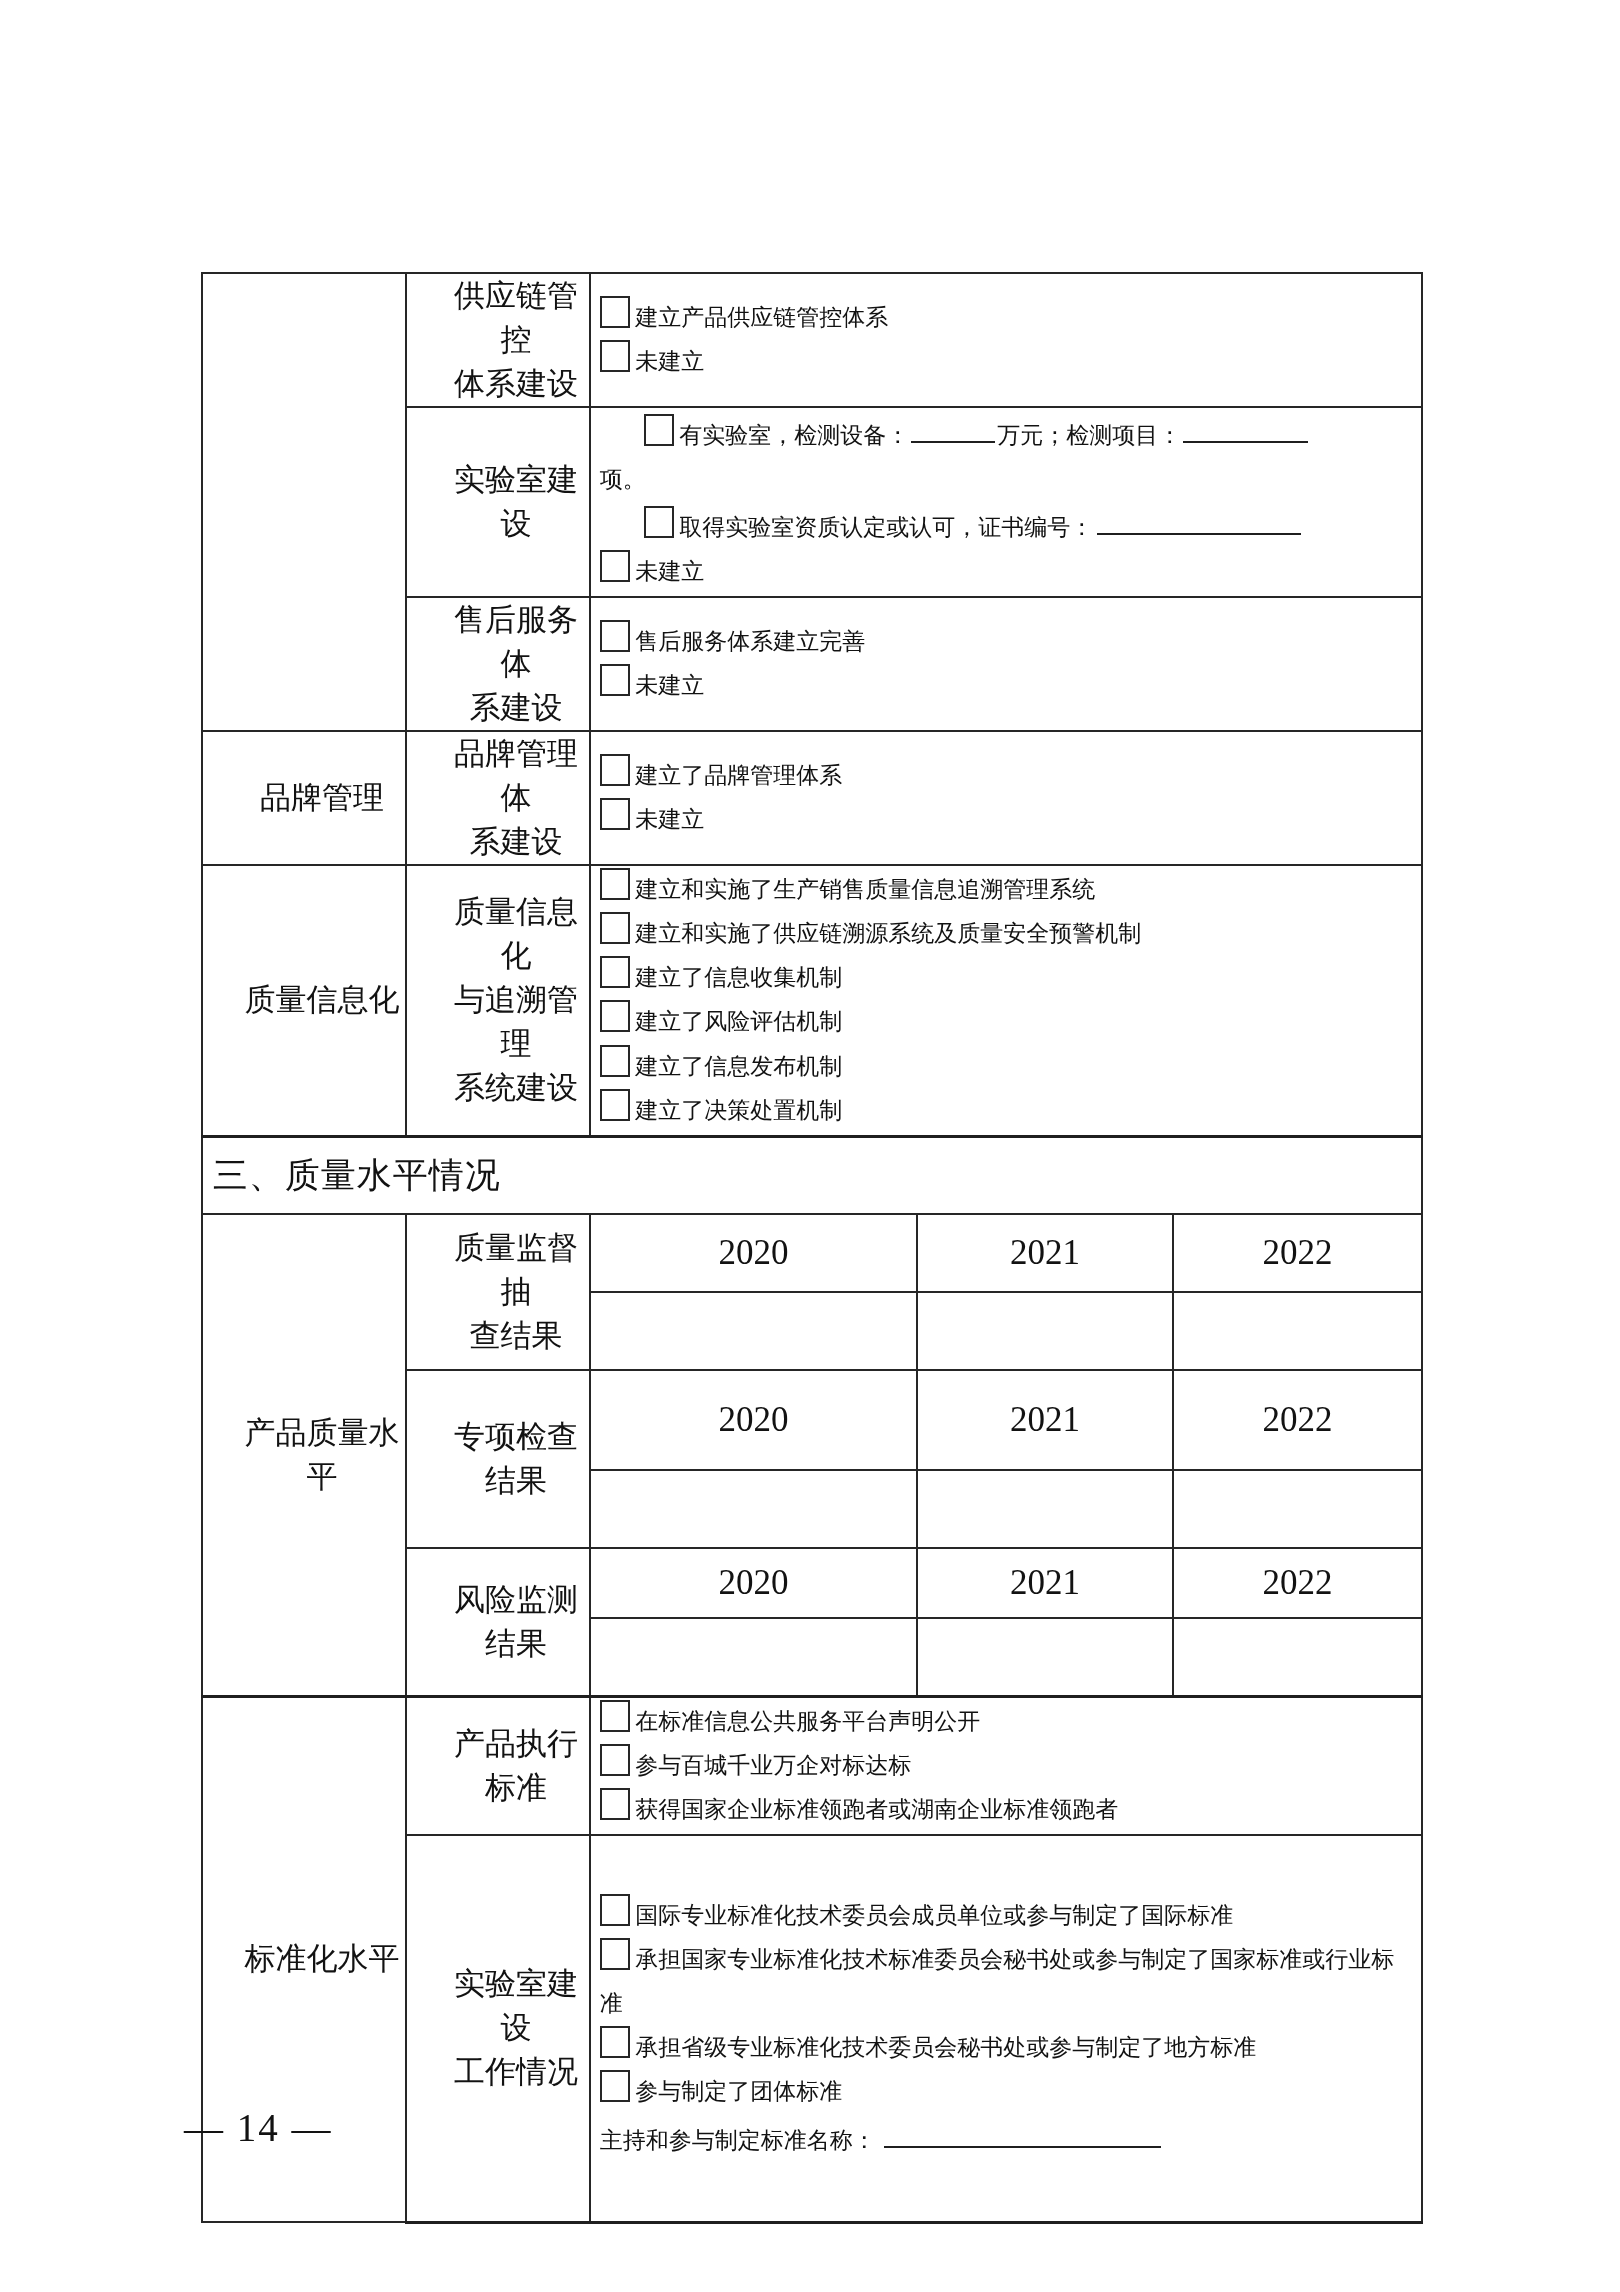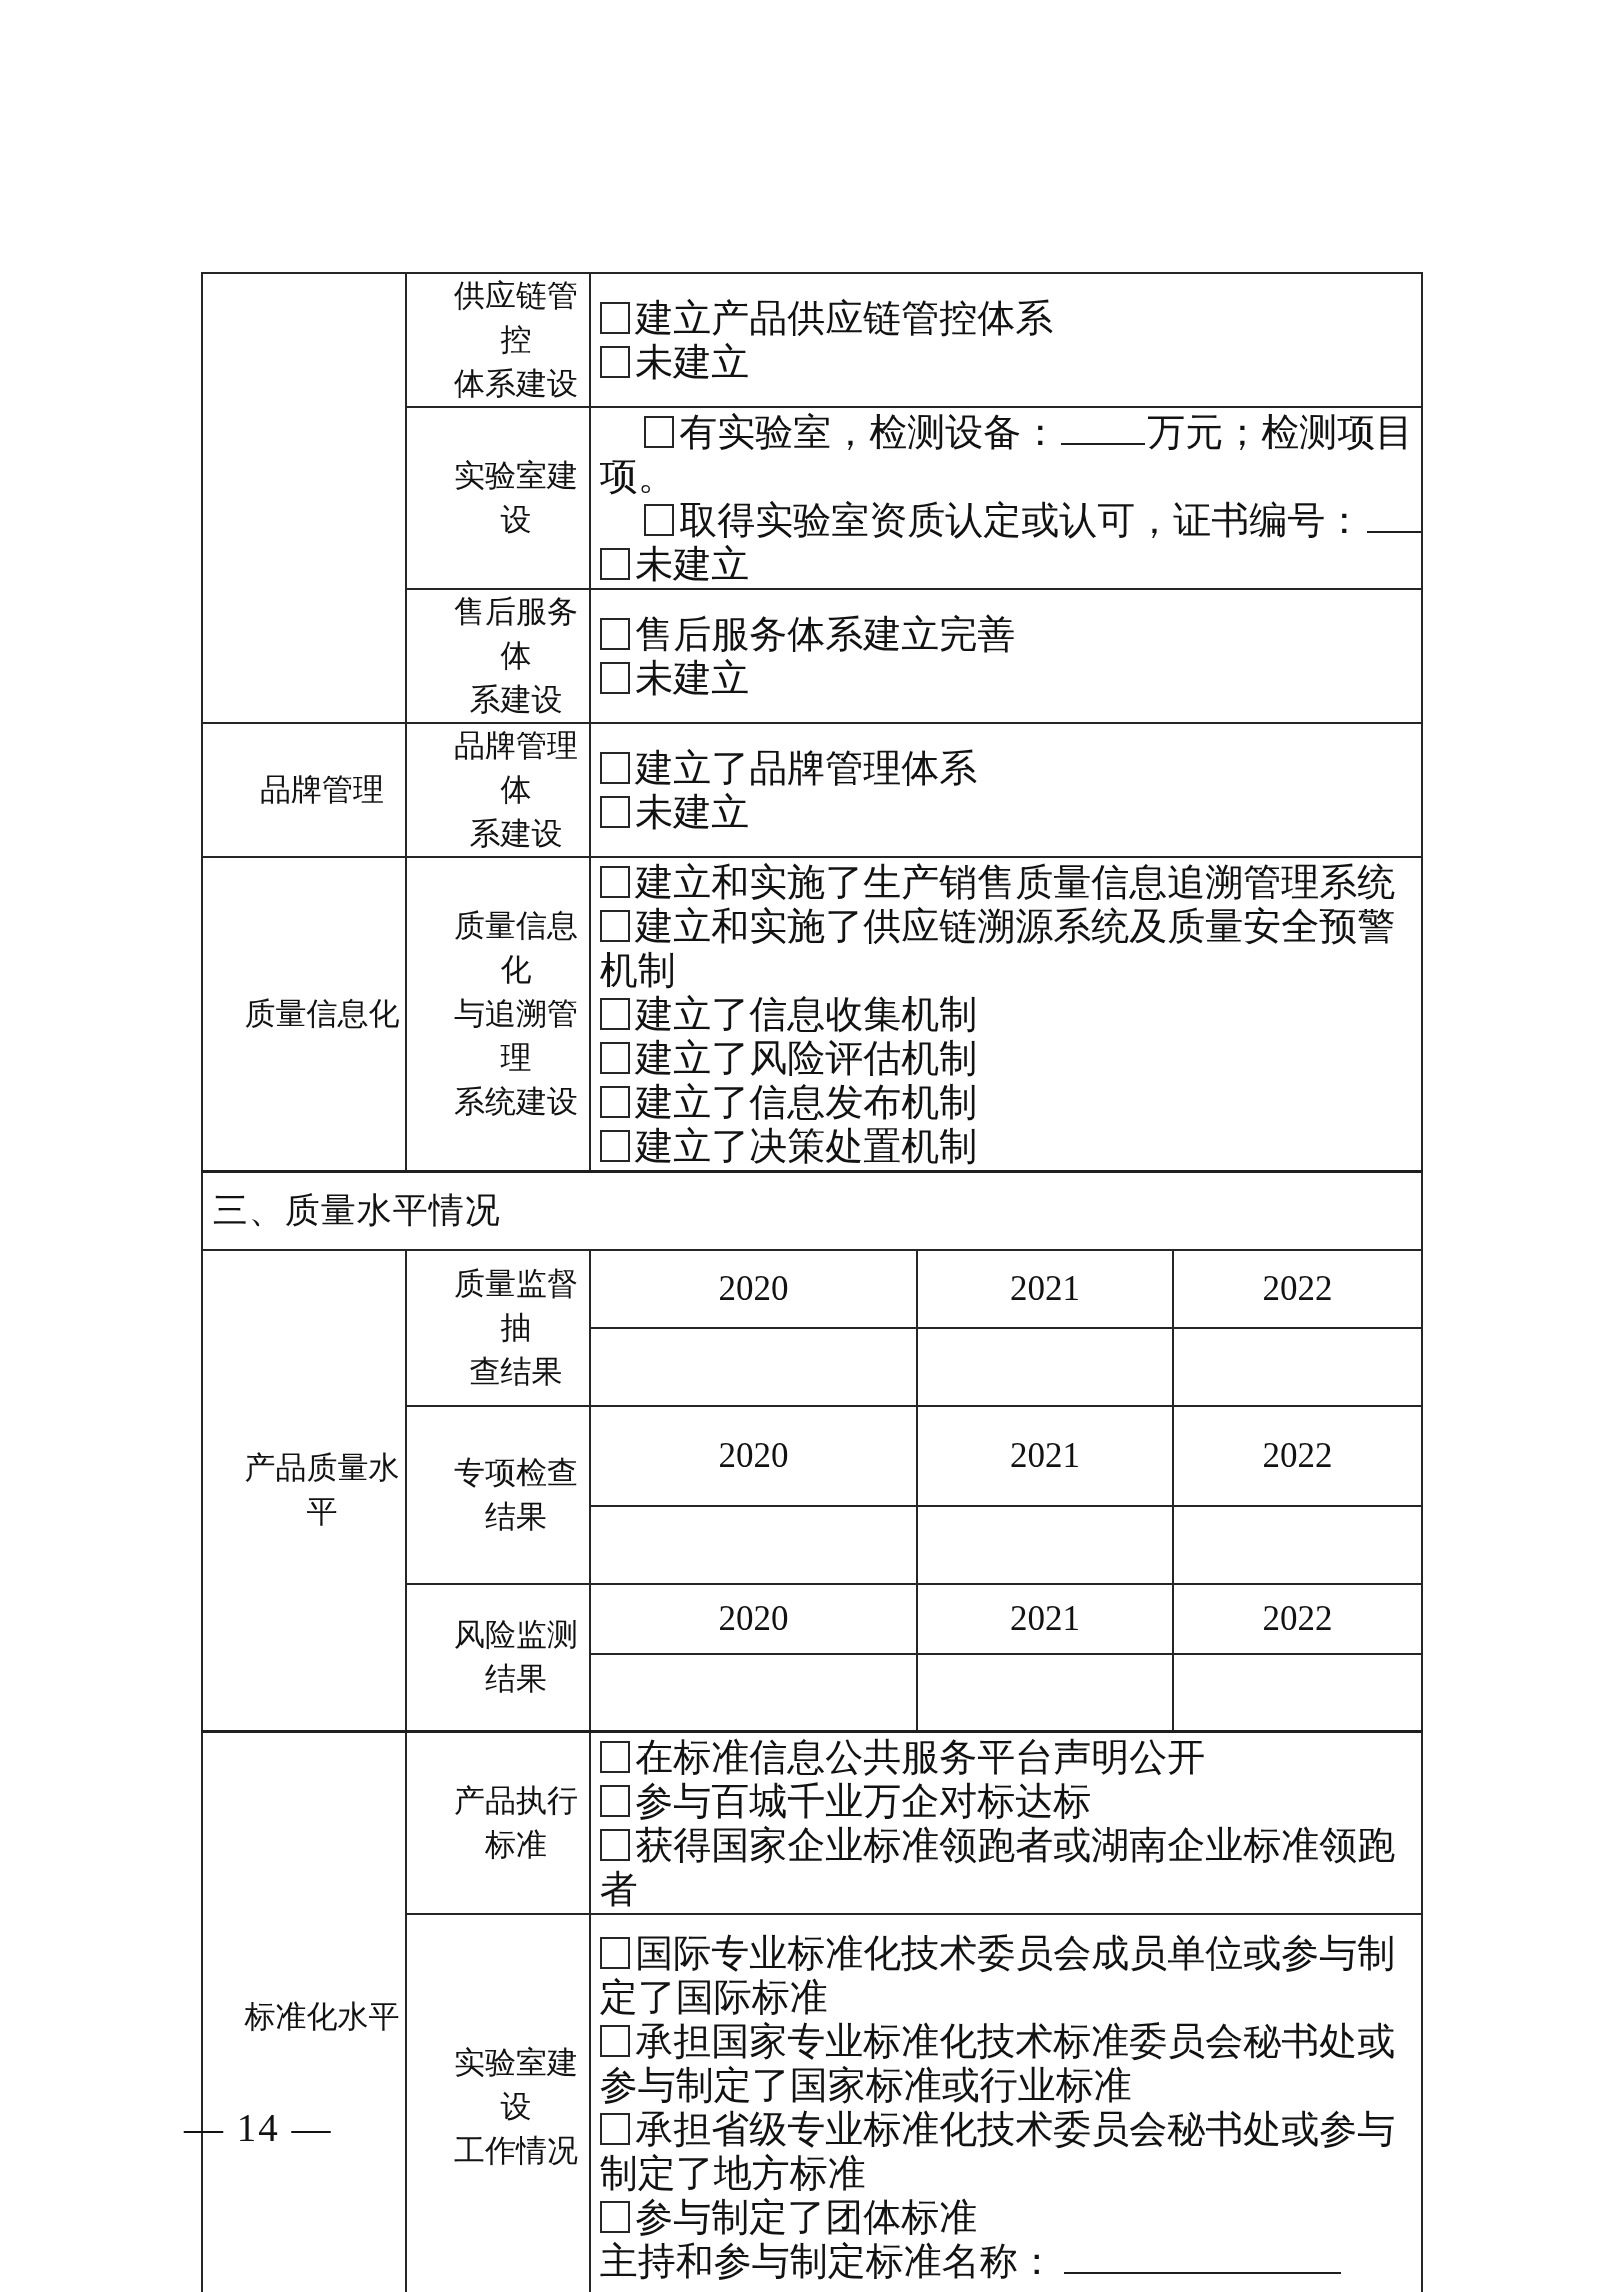--- a/index.html
+++ b/index.html
@@ -26,21 +26,21 @@
   }
   tr.thick-top td{border-top:3.9px solid #1f1f1f;}
   tr.last td{border-bottom:3.9px solid #1f1f1f;}
   .cat,.sub{
     text-align:center;
     font-size:31px;
     line-height:44px;
     padding-left:36px;
   }
   .chk{
-    font-size:38px;
+    font-size:23px;
     line-height:44px;
     text-align:left;
     padding:2px 8.8px;
   }
   .chk .item{white-space:normal;}
   .chk .item.nowrap{white-space:nowrap;margin-left:44px;}
   .cb{
     display:inline-block;
     width:26.5px;height:28px;
     border:2px solid #262626;

